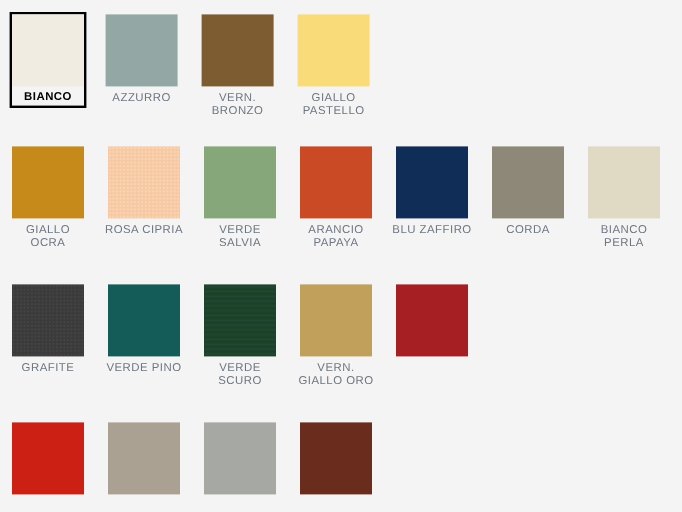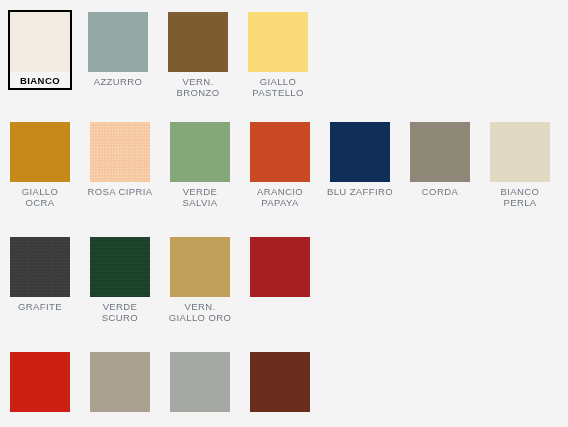--- a/index.html
+++ b/index.html
@@ -183,20 +183,24 @@
         <span class="swatch-label">BIANCO
 PERLA</span>
       </div>
     </div>
     <div class="swatch-row r2">
       <div class="swatch-tile">
         <span class="swatch-chip tex-noise" title="GRAFITE" style="background-color: rgb(59, 59, 59);"></span>
         <span class="swatch-label">GRAFITE</span>
       </div>
       <div class="swatch-tile">
+        <span class="swatch-chip " title="VERDE PINO" style="background-color: rgb(19, 92, 87);"></span>
+        <span class="swatch-label">VERDE PINO</span>
+      </div>
+      <div class="swatch-tile">
         <span class="swatch-chip tex-weave" title="VERDE
 SCURO" style="background-color: rgb(28, 66, 42);"></span>
         <span class="swatch-label">VERDE
 SCURO</span>
       </div>
       <div class="swatch-tile">
         <span class="swatch-chip " title="VERN.
 GIALLO ORO" style="background-color: rgb(192, 160, 90);"></span>
         <span class="swatch-label">VERN.
 GIALLO ORO</span>

